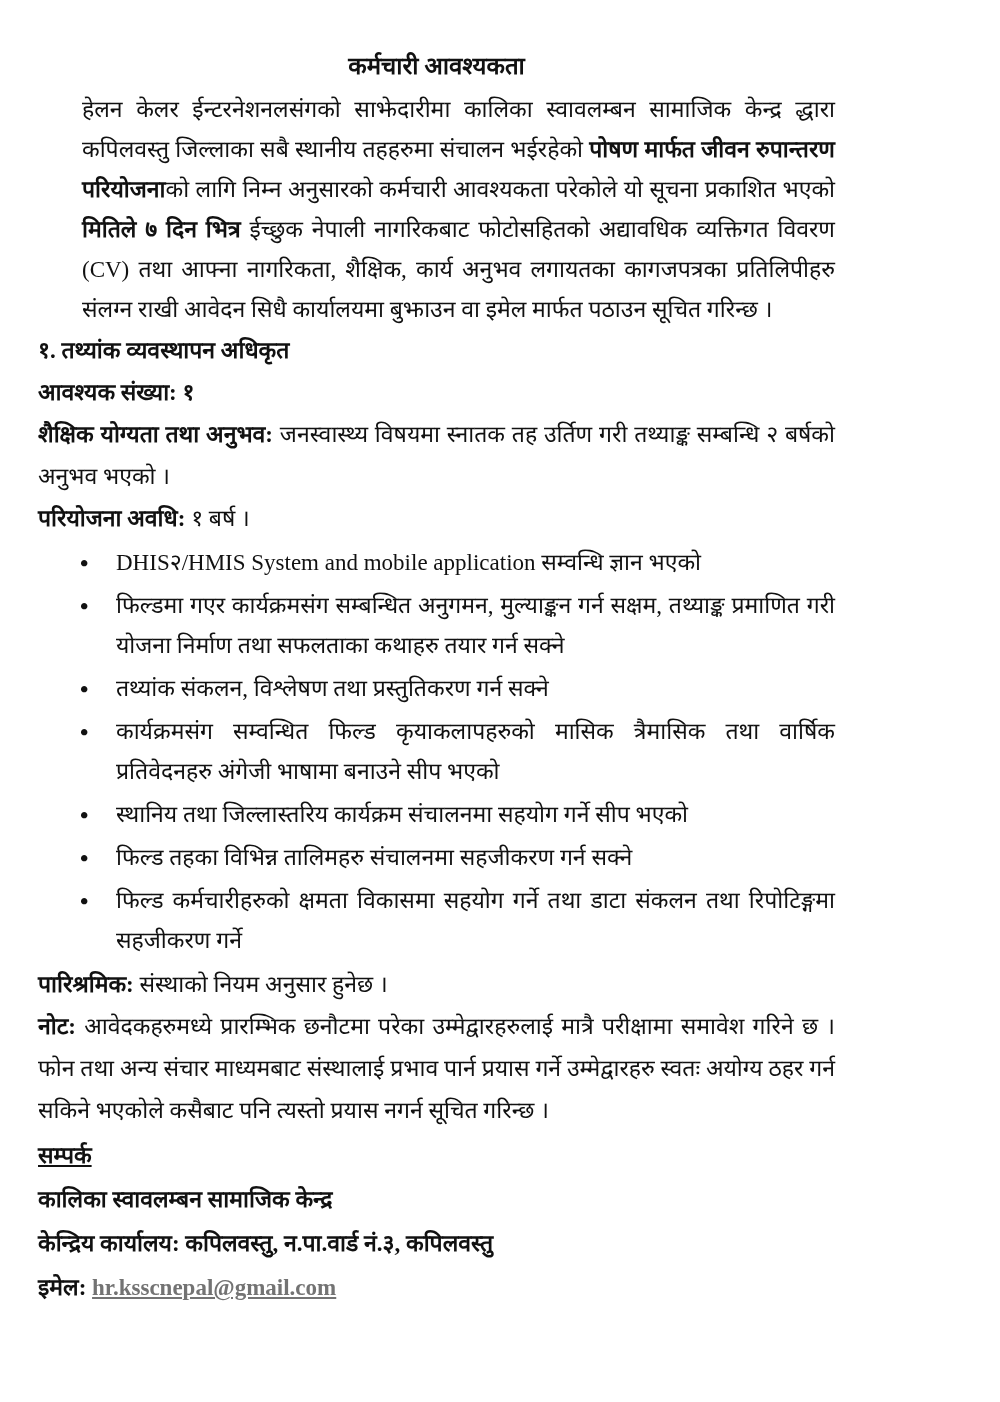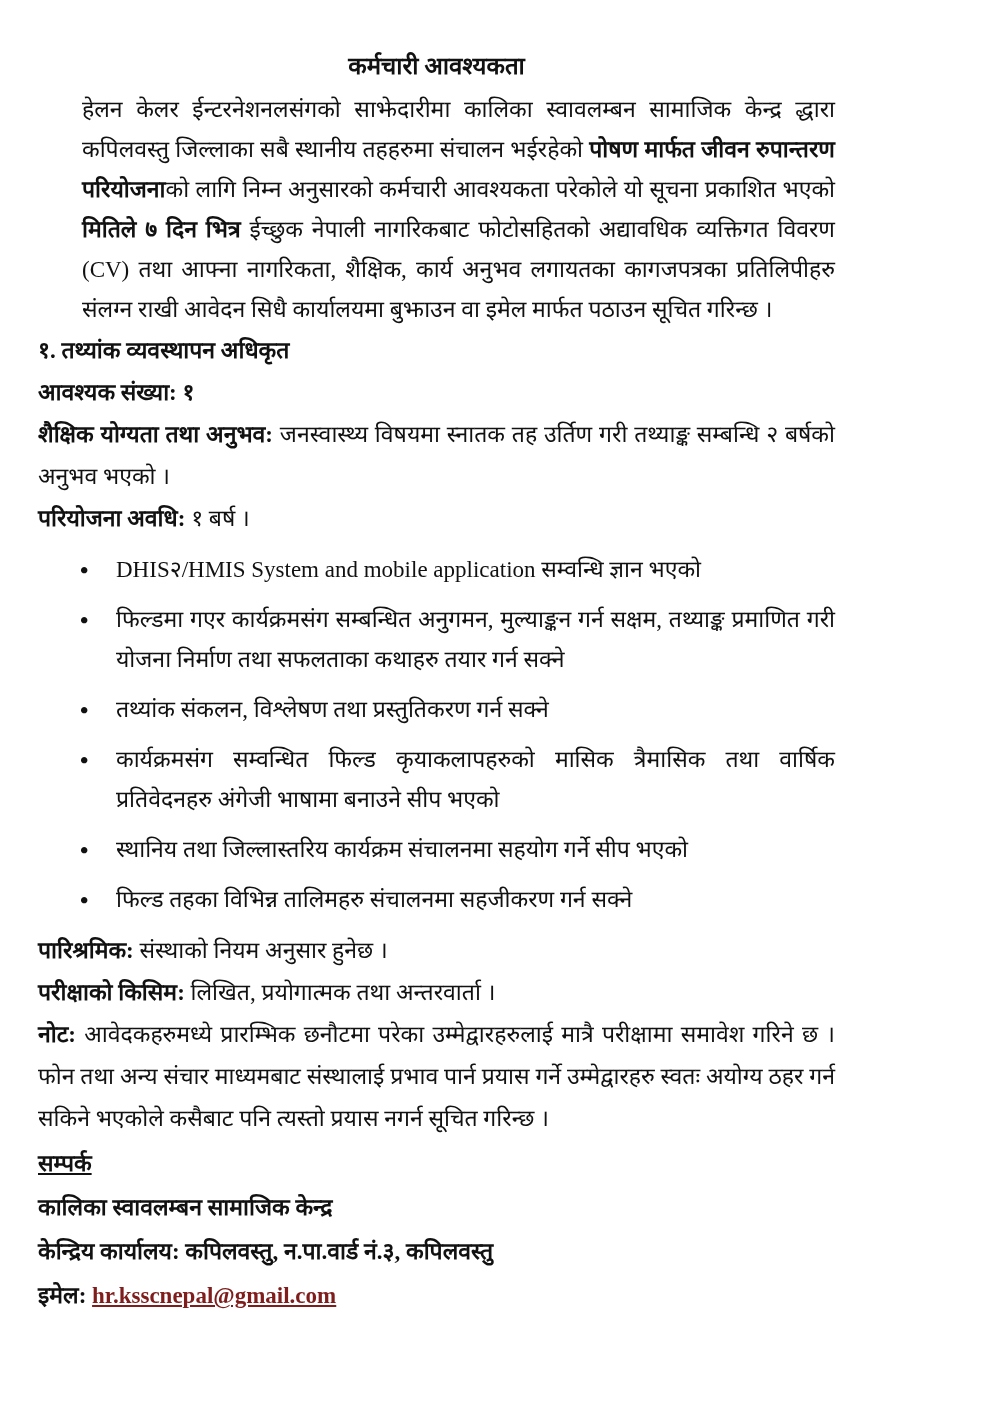--- a/index.html
+++ b/index.html
@@ -42,21 +42,21 @@
   .kv-line { line-height: 42px; text-align: justify; }
   .kv-label { font-weight: bold; }
   ul.req-list {
     list-style: none;
     margin: 2px 0 2px 40px;
   }
   ul.req-list li {
     position: relative;
     padding-left: 38px;
     line-height: 40px;
-    margin: 10px 0;
+    margin: 3px 0;
     text-align: justify;
   }
   ul.req-list li::before {
     content: "\2022";
     position: absolute;
     left: 2px;
     top: 0;
     font-size: 24px;
     font-weight: bold;
   }
@@ -94,30 +94,30 @@
 
   <p class="kv-line"><span class="kv-label">परियोजना अवधि:</span><span> १ बर्ष ।</span></p>
 
   <ul class="req-list">
     <li><span>DHIS२/HMIS System and mobile application सम्वन्धि ज्ञान भएको</span></li>
     <li><span>फिल्डमा गएर कार्यक्रमसंग सम्बन्धित अनुगमन, मुल्याङ्कन गर्न सक्षम, तथ्याङ्क प्रमाणित गरी योजना निर्माण तथा सफलताका कथाहरु तयार गर्न सक्ने</span></li>
     <li><span>तथ्यांक संकलन, विश्लेषण तथा प्रस्तुतिकरण गर्न सक्ने</span></li>
     <li><span>कार्यक्रमसंग सम्वन्धित फिल्ड कृयाकलापहरुको मासिक त्रैमासिक तथा वार्षिक प्रतिवेदनहरु अंगेजी भाषामा बनाउने सीप भएको</span></li>
     <li><span>स्थानिय तथा जिल्लास्तरिय कार्यक्रम संचालनमा सहयोग गर्ने सीप भएको</span></li>
     <li><span>फिल्ड तहका विभिन्न तालिमहरु संचालनमा सहजीकरण गर्न सक्ने</span></li>
+    <li><span>फिल्ड कर्मचारीहरुको क्षमता विकासमा सहयोग गर्ने तथा डाटा संकलन तथा रिपोटिङ्गमा सहजीकरण गर्ने</span></li>
   </ul>
 
   <p class="kv-line"><span class="kv-label">पारिश्रमिक:</span><span> संस्थाको नियम अनुसार हुनेछ ।</span></p>
 
-  <p class="kv-line"><span class="kv-label">परीक्षाको किसिम:</span><span> लिखित, प्रयोगात्मक तथा अन्तरवार्ता ।</span></p>
 
   <p class="kv-line"><span class="kv-label">नोट:</span><span> आवेदकहरुमध्ये प्रारम्भिक छनौटमा परेका उम्मेद्वारहरुलाई मात्रै परीक्षामा समावेश गरिने छ । फोन तथा अन्य संचार माध्यमबाट संस्थालाई प्रभाव पार्न प्रयास गर्ने उम्मेद्वारहरु स्वतः अयोग्य ठहर गर्न सकिने भएकोले कसैबाट पनि त्यस्तो प्रयास नगर्न सूचित गरिन्छ ।</span></p>
 
   <div class="contact-heading">सम्पर्क</div>
 
   <div class="contact-line">कालिका स्वावलम्बन सामाजिक केन्द्र</div>
 
   <div class="contact-line">केन्द्रिय कार्यालय: कपिलवस्तु, न.पा.वार्ड नं.३, कपिलवस्तु</div>
 
 
-  <div class="contact-line"><span class="kv-label">इमेल: </span><a class="email-link" id="email-link" style="color: #7f1d1d; margin-top: 21px;">hr.ksscnepal@gmail.com</a></div>
+  <div class="contact-line"><span class="kv-label">इमेल: </span><a class="email-link" id="email-link" style="color: #737373; margin-top: 21px;">hr.ksscnepal@gmail.com</a></div>
 
 </div>
 
 </body></html>

